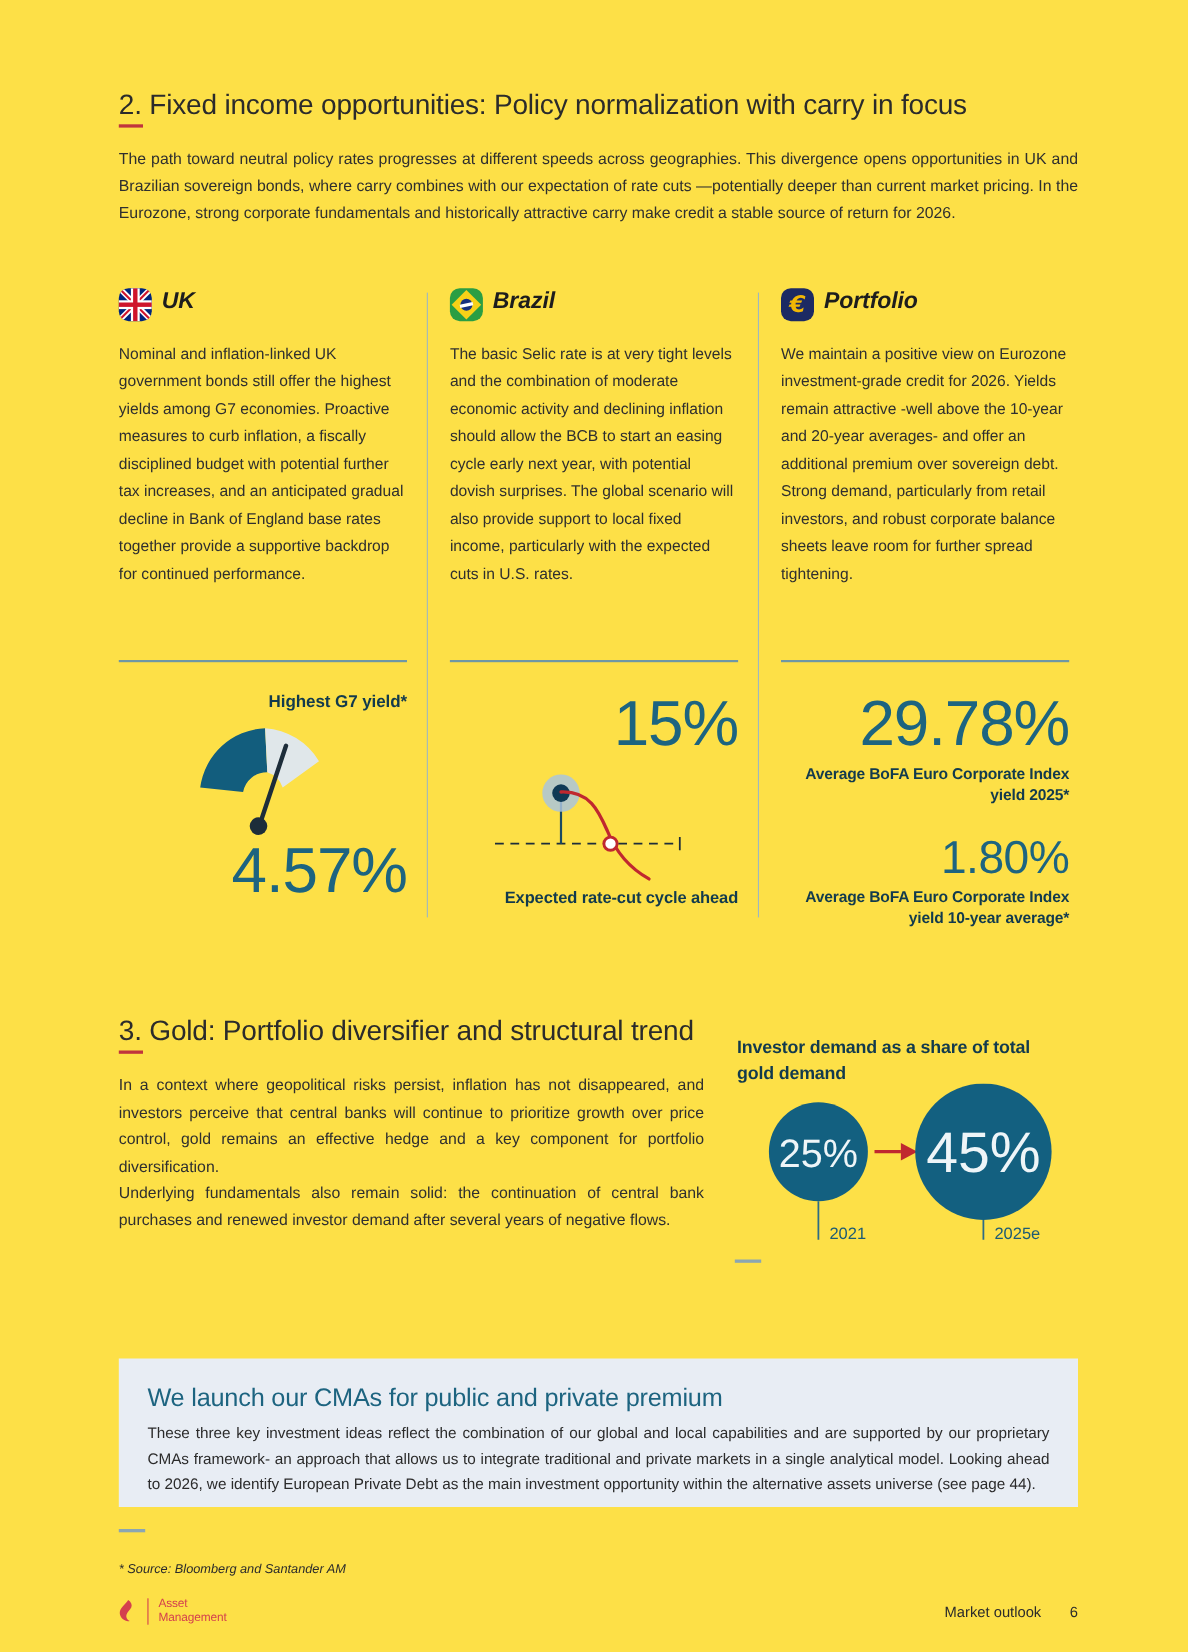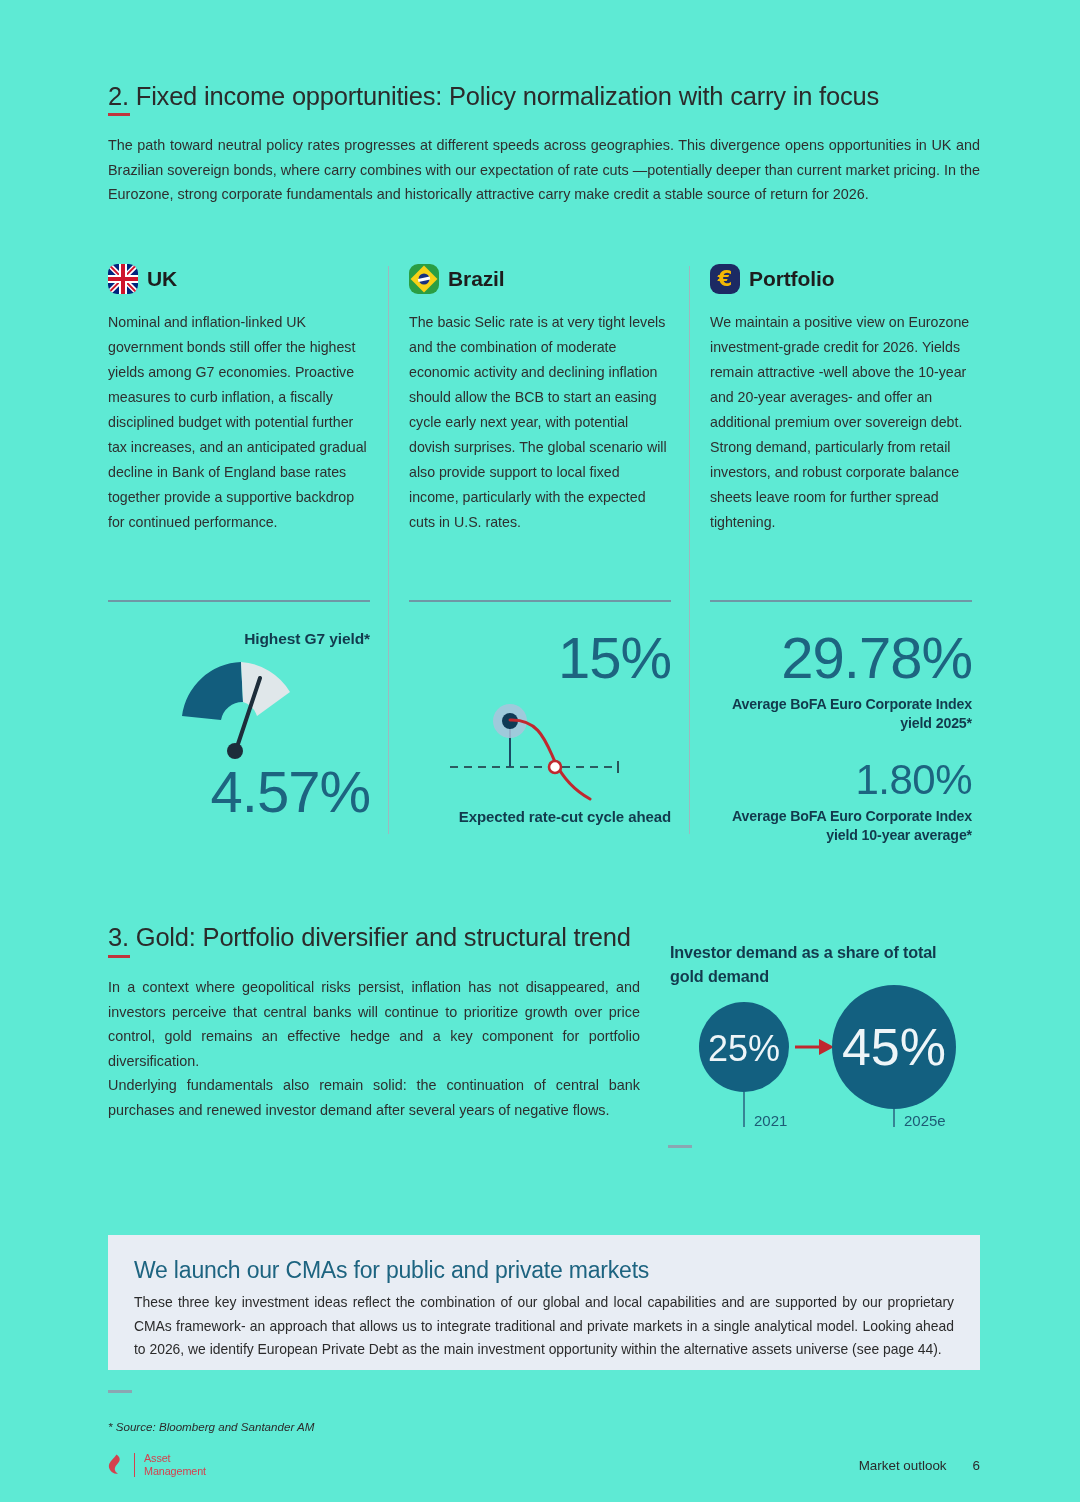--- a/index.html
+++ b/index.html
@@ -6,21 +6,21 @@
   html, body {
     width: 1080px;
     height: 1502px;
     background: #ffffff;
     font-family: "Liberation Sans", sans-serif;
   }
   .page {
     position: relative;
     width: 1080px;
     height: 1502px;
-    background: #5eead4;
+    background: #fde047;
     overflow: hidden;
   }
 
   
   .section-heading {
     position: absolute;
     font-size: 25.5px;
     font-weight: 400;
     color: #2b2b2b;
     letter-spacing: -0.2px;
@@ -50,24 +50,25 @@
     position: absolute;
     top: 262px;
     width: 262px;
   }
   .col-uk     { left: 108px; }
   .col-brazil { left: 409px; }
   .col-euro   { left: 710px; }
 
   .col-head {
     display: flex;
-    align-items: center;
+    align-items: flex-start;
     gap: 9px;
     height: 34px;
     margin-bottom: 14px;
+    font-style: italic;
   }
   .flag {
     width: 30px;
     height: 30px;
     border-radius: 9px;
     position: relative;
     overflow: hidden;
     flex: 0 0 auto;
   }
   
@@ -423,21 +424,21 @@
       <line x1="232" y1="124" x2="232" y2="142" stroke="#2d6b85" stroke-width="1.6"></line>
 
       <text x="92" y="141" fill="#1d5b75" font-family="Liberation Sans, sans-serif" font-size="15">2021</text>
       <text x="242" y="141" fill="#1d5b75" font-family="Liberation Sans, sans-serif" font-size="15">2025e</text>
     </svg>
   </div>
 
   <div class="gold-source-rule"></div>
 
   <div class="cma-box">
-    <div class="cma-title">We launch our CMAs for public and private markets</div>
+    <div class="cma-title">We launch our CMAs for public and private premium</div>
     <div class="cma-body">These three key investment ideas reflect the combination of our global and local capabilities and are supported by our proprietary CMAs framework- an approach that allows us to  integrate traditional and private markets in a single analytical model. Looking ahead to 2026, we identify European Private Debt as the main investment opportunity within the alternative assets universe (see page 44).</div>
   </div>
 
   <div class="foot-rule"></div>
   <div class="footnote">* Source: Bloomberg and Santander AM</div>
 
   <div class="footer-logo">
     <span class="flame">
       <svg width="17" height="22" viewBox="0 0 17 22">
         <path d="M8.5 0.5 C6.3 4.2 2.6 6.4 1.3 9.8 C0.1 13 1.6 16.6 4.6 18.6

